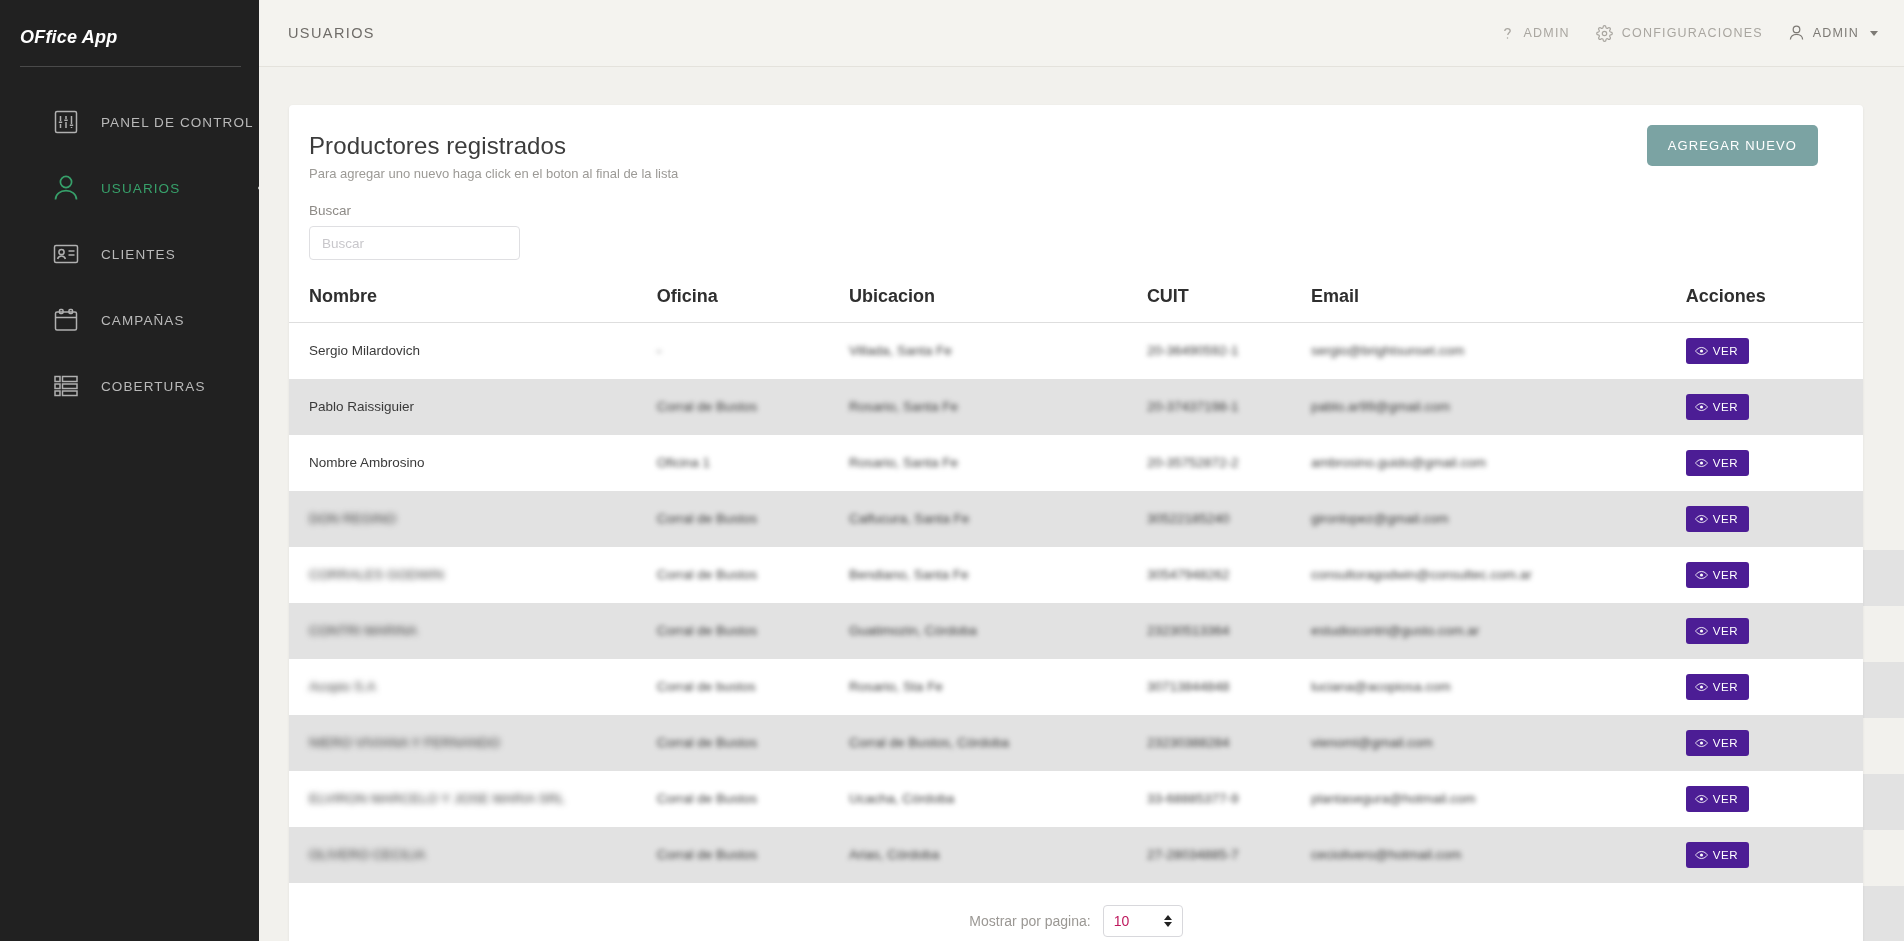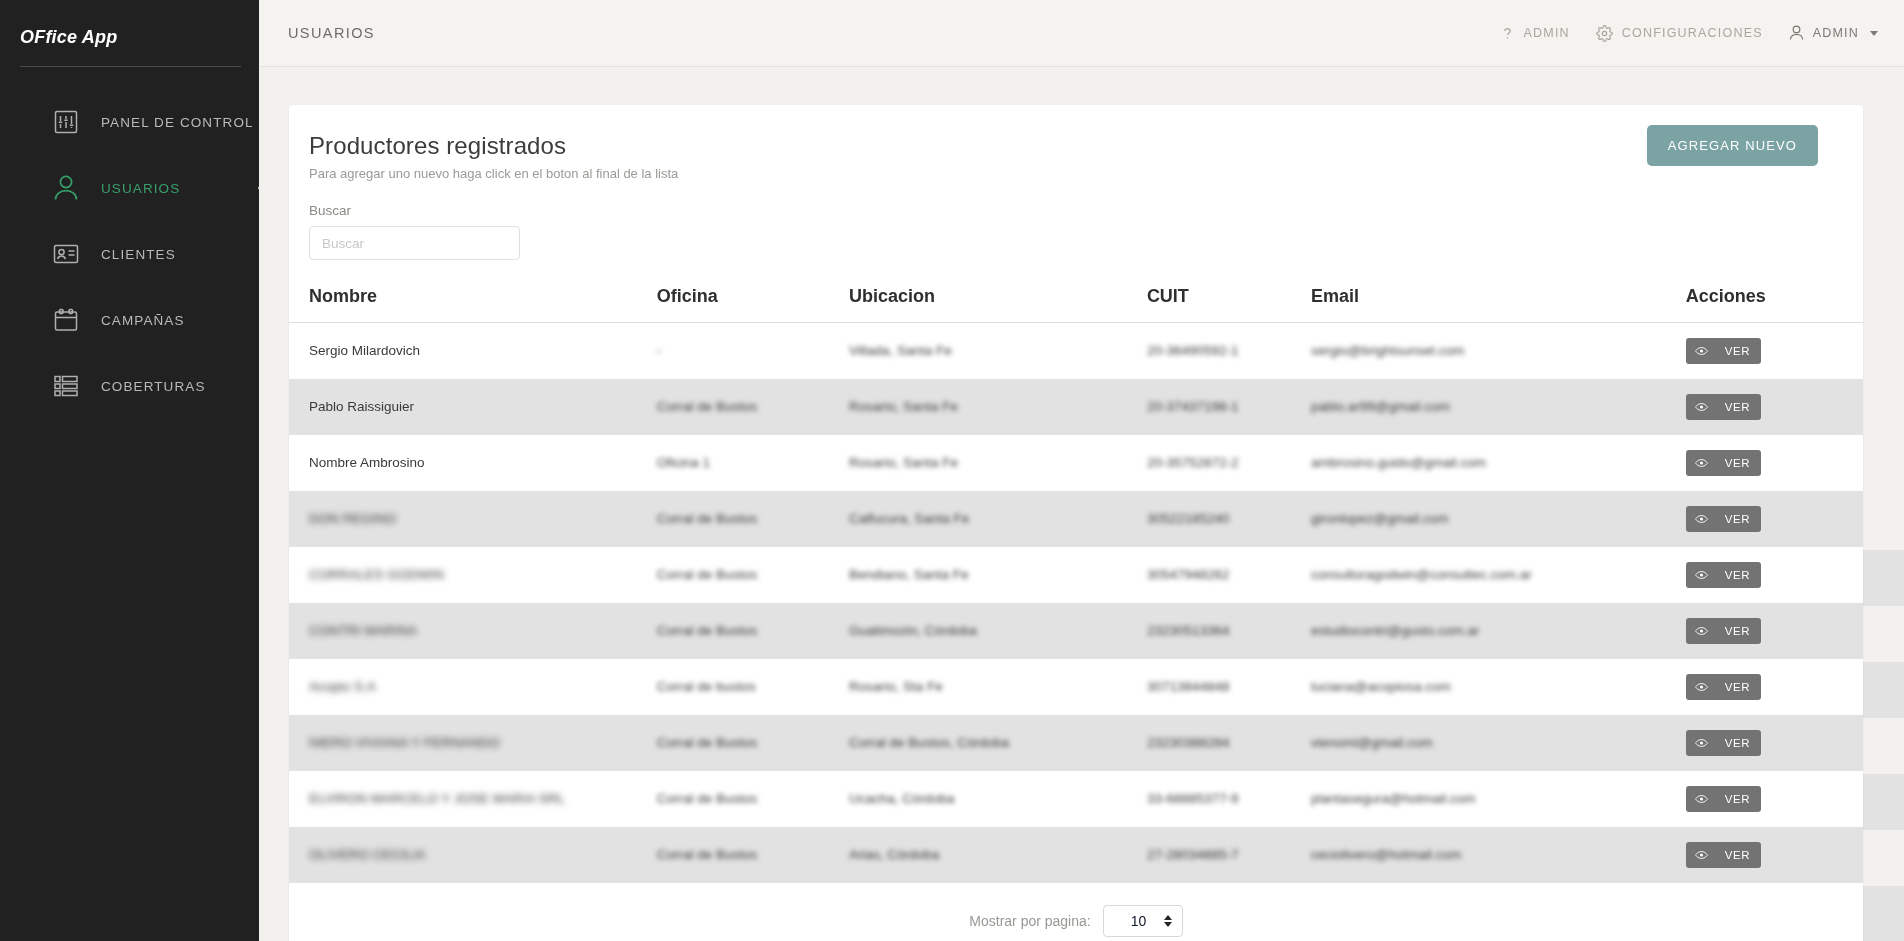--- a/index.html
+++ b/index.html
@@ -198,22 +198,22 @@
   .c-email    { width: 370px; }
   .c-acc      { width: 175px; }
 
   
   .blur { filter: blur(2.6px); }
   .blur-strong { filter: blur(3.2px); }
 
   .ver-btn {
     display: inline-flex;
     align-items: center;
-    gap: 17px;
-    background: #737373;
+    gap: 5px;
+    background: #4c1d95;
     color: #fff;
     border: none;
     border-radius: 3px;
     font-size: 11.5px;
     letter-spacing: .6px;
     padding: 7px 11px 7px 9px;
     cursor: pointer;
     font-family: inherit;
   }
   .ver-btn svg { display:block; }
@@ -237,22 +237,22 @@
     padding: 22px 0 24px 0;
     background: #fff;
   }
   #pager-label { font-size: 14px; color: #9b9894; }
   #page-size {
     width: 80px; height: 32px;
     border: 1px solid #d8d8dc;
     border-radius: 4px;
     background: #fff;
     font-size: 14px;
-    color: #0f172a;
-    padding-left: 27px;
+    color: #be185d;
+    padding-left: 10px;
     font-family: inherit;
     appearance: none; -webkit-appearance: none;
     cursor: pointer;
   }
   #page-size-wrap { position: relative; display:inline-block; }
   #page-size-arrows {
     position: absolute; right: 11px; top: 50%;
     transform: translateY(-50%);
     pointer-events: none;
     display: flex; flex-direction: column; gap: 2px;

